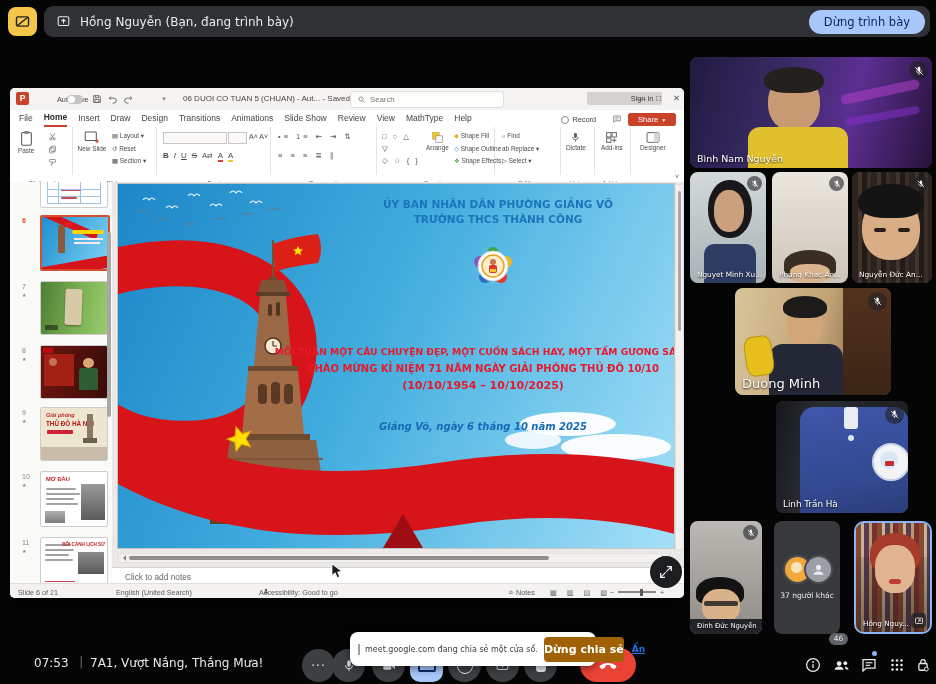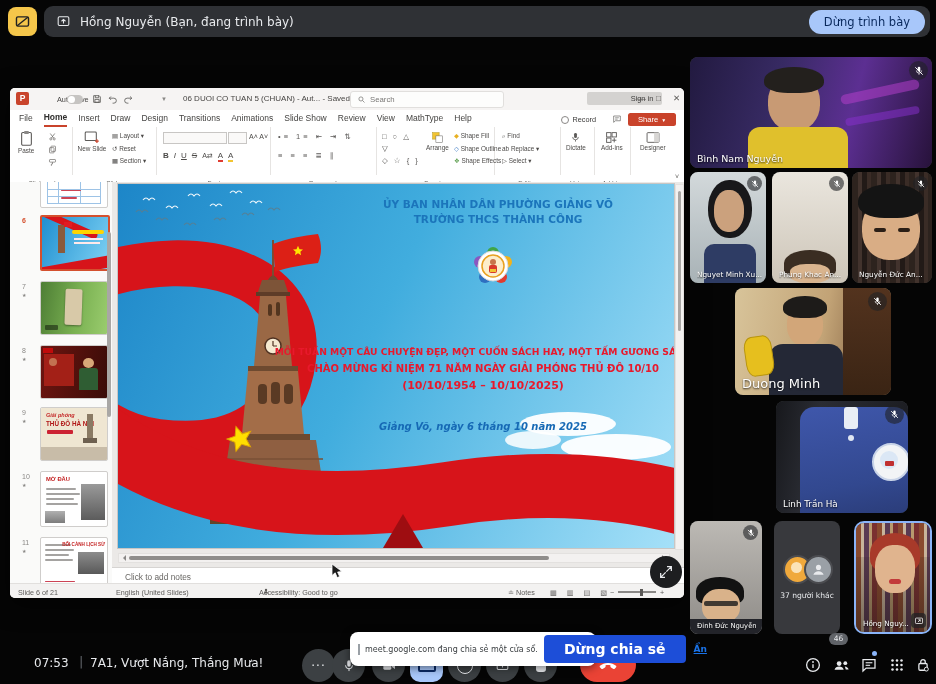--- a/index.html
+++ b/index.html
@@ -41,22 +41,22 @@
   .tnum{position:absolute;left:12px;font-size:7px;color:#8a8886;}
   .bar{position:absolute;background:#a5a3a1;height:2px;border-radius:1px;}
   
   .sblue{color:#1b75bb;font-weight:800;}
   .sred{color:#e8192c;font-weight:800;}
   .sl-title{color:#ffd400;font-weight:800;letter-spacing:1px;
             -webkit-text-stroke:1.3px #1766b4;
             text-shadow:2px 2px 0 #0d5ba8,0 0 7px rgba(255,255,255,.55);}
   .popup{left:350px;top:632px;width:246px;height:34px;background:#fff;border-radius:8px;z-index:30;
          box-shadow:0 2px 8px rgba(0,0,0,.5);display:flex;align-items:center;}
-  .bluebtn{background:#1d4ed8;color:#fff;border-radius:4px;font-size:14px;font-weight:bold;
-           padding:6px 20px;white-space:nowrap;}
+  .bluebtn{background:#a16207;color:#fff;border-radius:4px;font-size:11px;font-weight:bold;
+           padding:6px 0;white-space:nowrap;}
 </style>
 </head>
 <body>
 
 <svg width="0" height="0" style="position:absolute">
   <defs>
     <symbol id="i-micoff" viewBox="0 0 24 24">
       <rect x="9.4" y="3.5" width="5.2" height="9.5" rx="2.6" fill="currentColor"></rect>
       <path d="M6.8 11a5.2 5.2 0 0 0 10.4 0" fill="none" stroke="currentColor" stroke-width="1.5"></path>
       <line x1="12" y1="16.4" x2="12" y2="19.6" stroke="currentColor" stroke-width="1.5"></line>
@@ -519,21 +519,21 @@
         <div class="abs" style="left:1.5px;top:6px;width:3px;height:140px;background:#a9a7a5;border-radius:2px;"></div>
       </div>
     </div>
 
     <div class="abs" style="left:102px;top:479px;width:572px;height:16px;background:#fff;border-top:1px solid #d6d4d2;">
       <span class="abs nw" style="left:13px;top:4px;font-size:8.3px;color:#696764;">Click to add notes</span>
     </div>
 
     <div class="abs" style="left:0;top:495px;width:674px;height:15px;background:#f3f2f1;border-top:1px solid #e1dfdd;font-size:7.2px;color:#5c5a58;">
       <span class="abs nw" style="left:8px;top:4px;">Slide 6 of 21</span>
-      <span class="abs nw" style="left:106px;top:4px;">English (United Slides)</span>
+      <span class="abs nw" style="left:106px;top:4px;">English (United Search)</span>
       <span class="abs" style="left:252px;top:3px;">
         <svg width="8" height="8" style="color:#5c5a58">
             <use href="#i-person"></use>
           </svg>
       </span>
       <span class="abs nw" style="left:249px;top:4px;">Accessibility: Good to go</span>
       <span class="abs nw" style="left:498px;top:4px;">≐ <span>Notes</span></span>
       <span class="abs nw" style="left:540px;top:4px;letter-spacing:4px;">▦ ▥ ▤ ▧</span>
       <span class="abs" style="left:600px;top:4px;">−</span>
       <div class="abs" style="left:608px;top:7px;width:38px;height:1.5px;background:#8a8886;">

